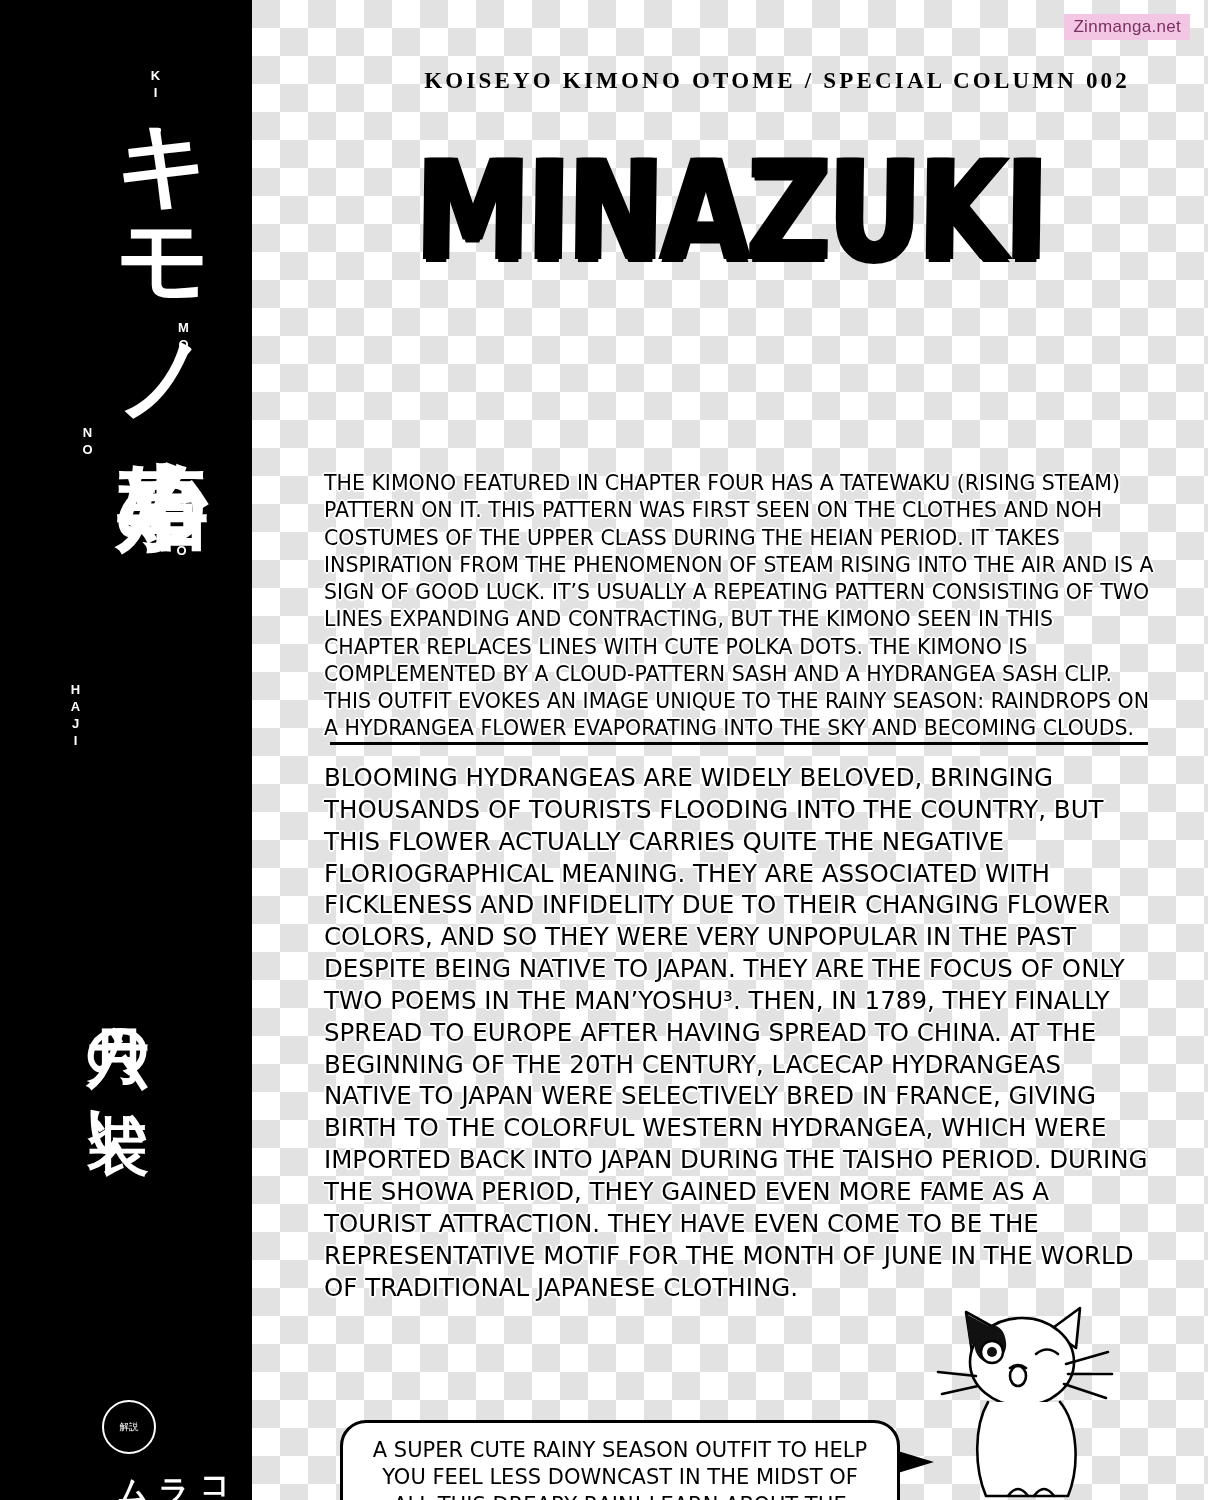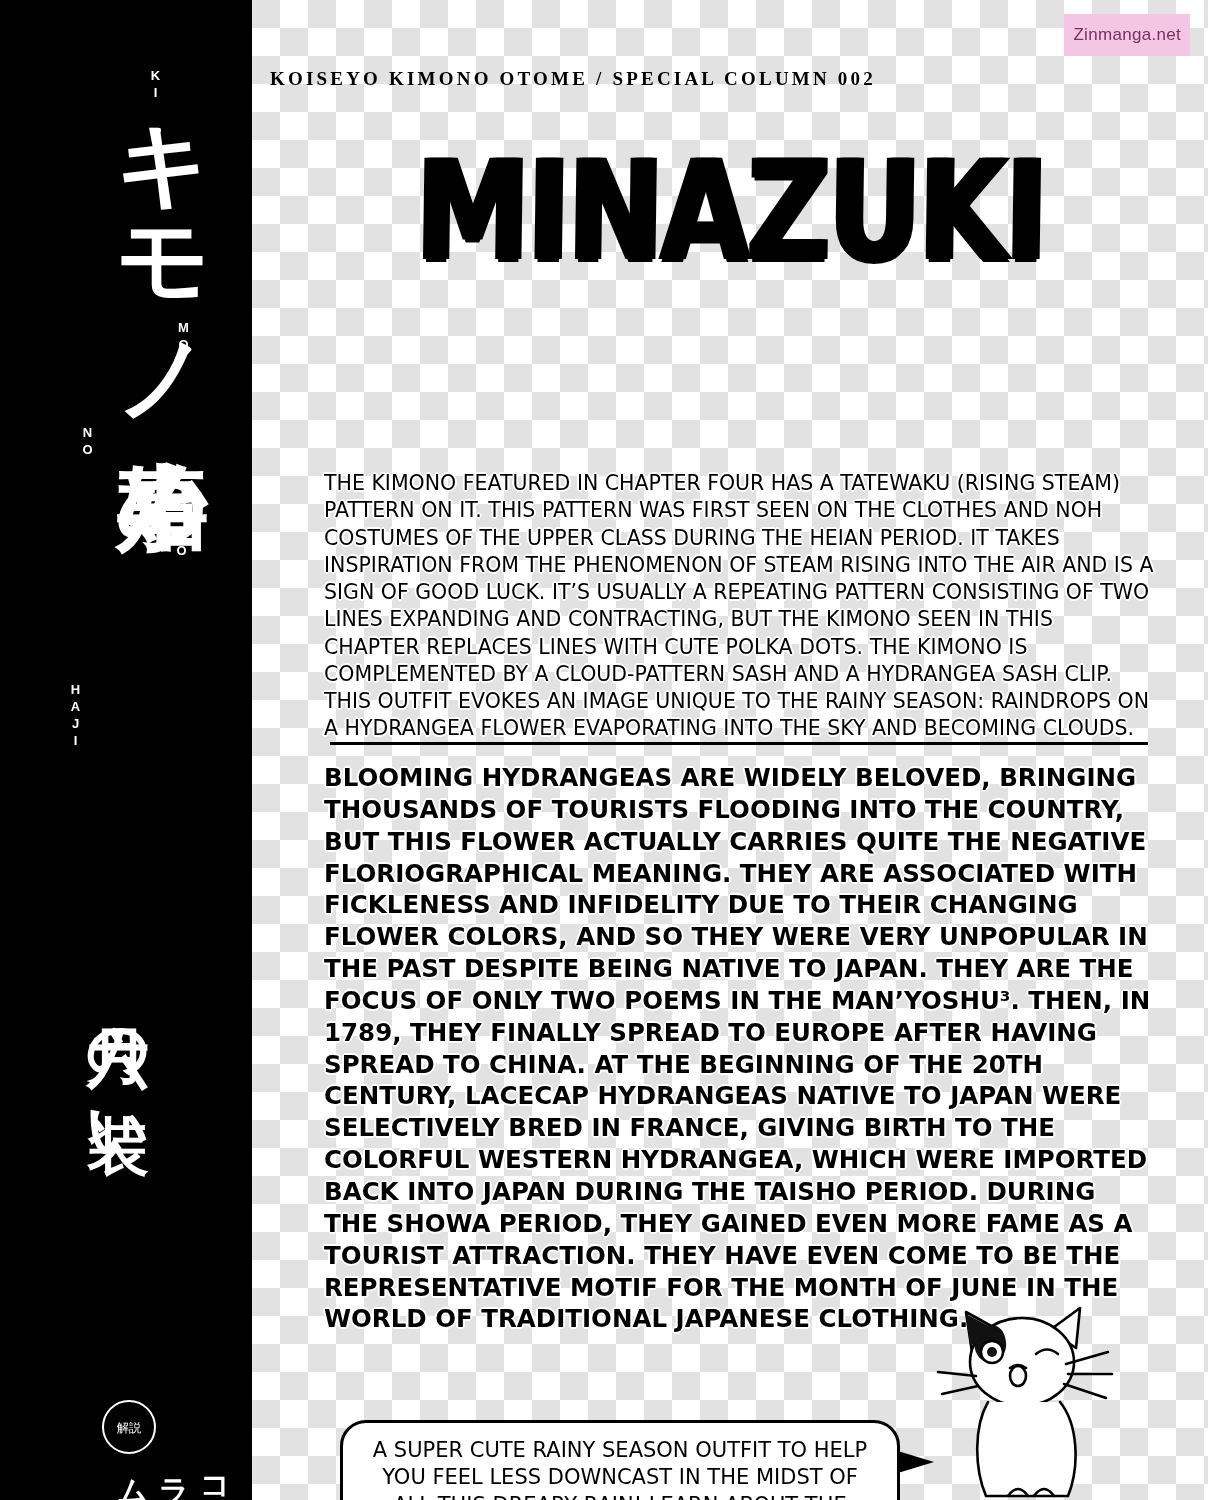--- a/index.html
+++ b/index.html
@@ -23,21 +23,21 @@
 
   
   .watermark {
     position: absolute;
     top: 14px;
     right: 18px;
     background: #f3c7e3;
     color: #7b2f63;
     font-size: 17px;
     letter-spacing: 0.3px;
-    padding: 11px 9px;
+    padding: 3px 9px;
     font-family: "Liberation Sans", sans-serif;
     z-index: 40;
     margin-left: 12px;
   }
 
   
   .left-band {
     position: absolute;
     left: 0;
     top: 0;
@@ -94,21 +94,21 @@
   .circle-badge {
     position: absolute;
     left: 102px;
     top: 1400px;
     width: 50px;
     height: 50px;
     border: 2px solid #ffffff;
     border-radius: 50%;
     color: #ffffff;
     font-family: "DejaVu Sans", "Liberation Sans", sans-serif;
-    font-size: 13px;
+    font-size: 10px;
     line-height: 1.0;
     display: flex;
     align-items: center;
     justify-content: center;
     text-align: center;
     letter-spacing: 0;
   }
   .badge-inner { display: block; transform: scale(0.95); }
   .col-label {
     position: absolute;
@@ -129,24 +129,24 @@
     left: 252px;
     top: 0;
     width: 956px;
     height: 1500px;
   }
   .kicker {
     position: absolute;
     left: 18px;
     top: 68px;
     width: 860px;
-    text-align: left;
+    text-align: right;
     font-family: "Liberation Serif", serif;
     font-weight: bold;
-    font-size: 19px;
+    font-size: 23px;
     letter-spacing: 3.2px;
     color: #000000;
     white-space: nowrap;
   }
 
   .big-title {
     position: absolute;
     left: 60px;
     top: 142px;
     width: 840px;
@@ -182,21 +182,21 @@
     left: 72px;
     width: 830px;
     text-align: left;
     font-family: "DejaVu Sans", "Liberation Sans", sans-serif;
     color: #000000;
     text-shadow:
       2px 0 0 #fff, -2px 0 0 #fff, 0 2px 0 #fff, 0 -2px 0 #fff,
       1px 1px 0 #fff, -1px -1px 0 #fff, 1px -1px 0 #fff, -1px 1px 0 #fff;
   }
   #para1 { top: 470px; font-size: 20.5px; line-height: 1.33; }
-  #para2 { top: 762px; font-size: 24.5px; line-height: 1.30; font-weight: bold; }
+  #para2 { top: 762px; font-size: 24.5px; line-height: 1.30; }
 
   .divider {
     position: absolute;
     left: 78px;
     top: 742px;
     width: 818px;
     height: 3px;
     background: #000000;
   }
 

